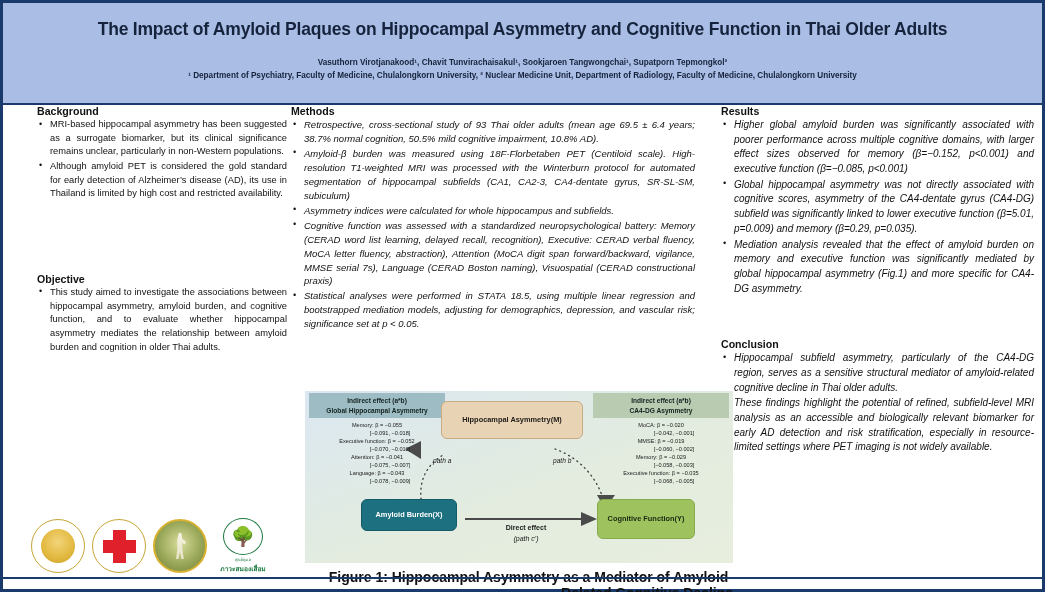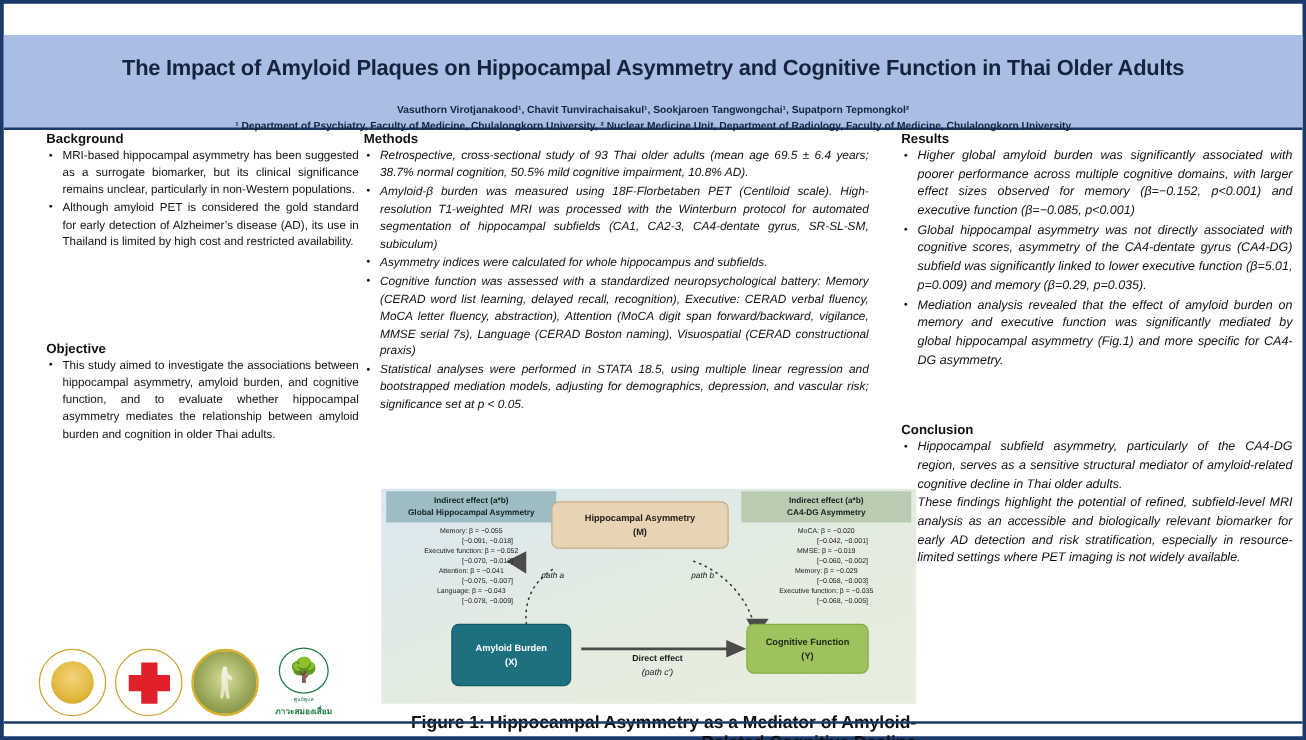--- a/index.html
+++ b/index.html
@@ -18,24 +18,23 @@
     height: 592px;
     background: #ffffff;
     border: 3px solid #1a3a6b;
   }
 
   
   .header {
     position: absolute;
     left: 0; top: 0;
     width: 1039px;
-    height: 76px;
+    height: 102px;
     background: #aabde4;
     border-bottom: 2px solid #1a3a6b;
-    margin-top: 25px;
   }
   .poster-title {
     margin-top: 16px;
     text-align: center;
     font-size: 17.5px;
     font-weight: bold;
     color: #15233d;
     letter-spacing: -0.2px;
     padding: 0 30px;
   }
@@ -117,21 +116,21 @@
     text-align: center;
     padding-top: 4px;
   }
   .panel-stats .ci { display: block; padding-left: 26px; }
 
   
   .node {
     position: absolute;
     border-radius: 6px;
     display: flex;
-    flex-direction: column;
+    flex-direction: row;
     align-items: center;
     justify-content: center;
     font-size: 7.4px;
     font-weight: bold;
     line-height: 1.5;
     text-align: center;
   }
   .node-m {
     background: #e8d3b4;
     border: 1px solid #c9ab84;
@@ -348,21 +347,21 @@
         <div>Executive function: β = −0.035</div>
         <div class="ci">[−0.068, −0.005]</div>
       </div>
     </div>
 
     <div class="node node-m" style="left:136px; top:10px; width:142px; height:38px;">
       <span>Hippocampal Asymmetry</span>
       <span>(M)</span>
     </div>
 
-    <div class="node node-x" style="left:56px; top:108px; width:96px; height:50px;">
+    <div class="node node-x" style="left:56px; top:108px; width:96px; height:32px;">
       <span>Amyloid Burden</span>
       <span>(X)</span>
     </div>
 
     <div class="node node-y" style="left:292px; top:108px; width:98px; height:40px;">
       <span>Cognitive Function</span>
       <span>(Y)</span>
     </div>
 
     <div class="path-label" style="left:128px; top:66px;">path a</div>

